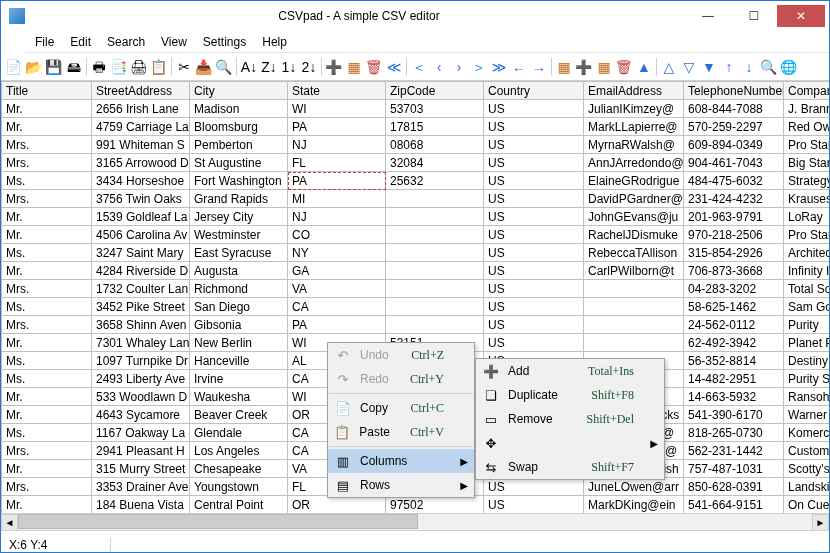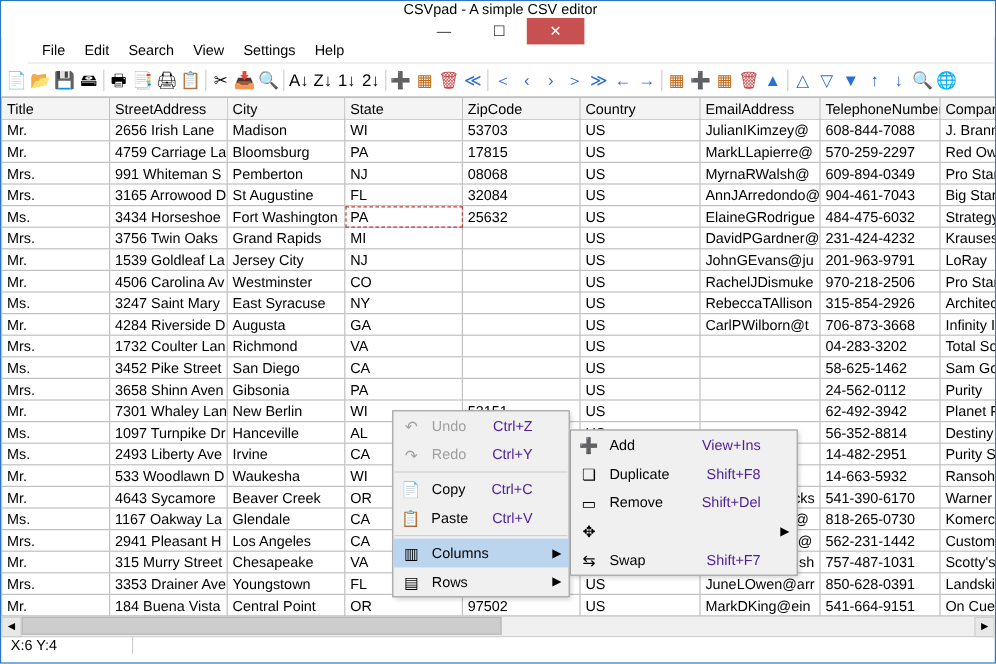--- a/index.html
+++ b/index.html
@@ -1,47 +1,47 @@
 <!DOCTYPE html>
 <html><head>
 <meta charset="utf-8">
 <style>
   * { box-sizing: border-box; margin: 0; padding: 0; }
   body { font-family: "Segoe UI", Tahoma, sans-serif; font-size: 12px; background: #fff; width: 830px; height: 553px; overflow: hidden; display: flex; flex-direction: column; border: 1px solid #2a78c5; }
-  .titlebar { height: 30px; background: #fff; display: flex; align-items: center; padding: 0 4px 0 8px; flex-direction: column; }
+  .titlebar { height: 30px; background: #fff; display: flex; align-items: center; padding: 0 4px 0 8px; }
   .titlebar .icon { width: 16px; height: 16px; background: linear-gradient(135deg,#6fb2e0,#2a78c5); margin-right: 8px; }
   .titlebar .title { flex: 1; text-align: center; font-size: 12px; color: #000; }
   .titlebar .win-controls { display: flex; }
   .titlebar .btn { width: 46px; height: 22px; display: flex; align-items: center; justify-content: center; color: #333; font-family: Arial,sans-serif; }
   .titlebar .btn.close { background: #c75050; color: #fff; width: 48px; height: 22px; }
   .menubar { height: 22px; display: flex; align-items: center; padding: 0 4px; border-bottom: 1px solid #e5e5e5; margin-left: 22px; }
   .menubar .item { padding: 2px 8px; cursor: default; }
   .toolbar { height: 28px; display: flex; align-items: center; padding: 2px 4px; gap: 2px; border-bottom: 1px solid #d0d0d0; flex-wrap: nowrap; overflow: hidden; }
   .toolbar .tbtn { width: 18px; height: 18px; display: flex; align-items: center; justify-content: center; font-size: 14px; line-height: 1; cursor: default; }
   .sep { width: 1px; height: 18px; background: #d0d0d0; margin: 0 1px; }
   .grid-wrap { flex: 1; overflow: auto; position: relative; }
   table { border-collapse: collapse; width: 100%; table-layout: fixed; }
   th, td { border: 1px solid #c0c0c0; padding: 1px 4px; height: 18px; font-size: 12px; text-align: left; overflow: hidden; white-space: nowrap; text-overflow: clip; background: #fff; }
   th { background: #f4f4f4; font-weight: normal; position: sticky; top: 0; }
   col.c0 { width: 90px; } col.c1 { width: 98px; } col.c2 { width: 98px; } col.c3 { width: 98px; }
   col.c4 { width: 98px; } col.c5 { width: 100px; } col.c6 { width: 100px; } col.c7 { width: 100px; } col.c8 { width: 60px; }
   td.editing { outline: 1px dashed #c04040; outline-offset: -1px; }
-  .statusbar { height: 22px; display: flex; align-items: flex-start; border-top: 1px solid #d0d0d0; font-size: 12px; }
+  .statusbar { height: 22px; display: flex; align-items: flex-end; border-top: 1px solid #d0d0d0; font-size: 12px; }
   .statusbar .sbitem { padding: 0 8px; border-right: 1px solid #d0d0d0; }
   .statusbar .sbitem:first-child { width: 110px; }
   .hscroll { height: 17px; background: #f0f0f0; border-top: 1px solid #d0d0d0; display:flex; }
   .hscroll .arrow { width: 17px; height: 17px; background: #e8e8e8; border: 1px solid #cfcfcf; display:flex; align-items:center; justify-content:center; font-size:10px; }
   .hscroll .track { flex:1; position:relative; }
   .hscroll .thumb { position:absolute; left:0; top:0; height:15px; width:400px; background:#cdcdcd; border:1px solid #b8b8b8; }
   
   .ctxmenu { position: absolute; background: #f0f0f0; border: 1px solid #a0a0a0; box-shadow: 2px 2px 4px rgba(0,0,0,0.2); font-size: 12px; z-index: 100; }
   .ctxmenu .row { display: flex; align-items: center; height: 24px; padding: 0 30px 0 4px; position: relative; }
   .ctxmenu .row .mi-icon { width: 22px; text-align: center; font-size: 13px; }
   .ctxmenu .row .mi-label { flex: 1; padding-left: 6px; }
-  .ctxmenu .row .mi-shortcut { color: #4c1d95; padding-left: 20px; }
+  .ctxmenu .row .mi-shortcut { color: #14532d; padding-left: 20px; font-family: Liberation Serif, serif; }
   .ctxmenu .row.disabled { color: #a0a0a0; }
   .ctxmenu .row.highlight { background: #bcd5ef; }
   .ctxmenu .row .arrow { position: absolute; right: 6px; font-size: 10px; }
   .ctxmenu .msep { height: 1px; background: #d0d0d0; margin: 2px 1px; }
   #ctx1 { left: 326px; top: 261px; width: 148px; }
   #ctx2 { left: 474px; top: 277px; width: 190px; }
 </style>
 </head>
 <body>
 
@@ -427,21 +427,21 @@
         <span class="mi-icon">▤</span>
         <span class="mi-label">Rows</span>
         <span class="arrow">▶</span>
       </div>
     </div>
 
   <div class="ctxmenu" id="ctx2">
       <div class="row">
         <span class="mi-icon">➕</span>
         <span class="mi-label">Add</span>
-        <span class="mi-shortcut">View+Ins</span>
+        <span class="mi-shortcut">Total+Ins</span>
       </div>
       <div class="row">
         <span class="mi-icon">❏</span>
         <span class="mi-label">Duplicate</span>
         <span class="mi-shortcut">Shift+F8</span>
       </div>
       <div class="row">
         <span class="mi-icon">▭</span>
         <span class="mi-label">Remove</span>
         <span class="mi-shortcut">Shift+Del</span>

